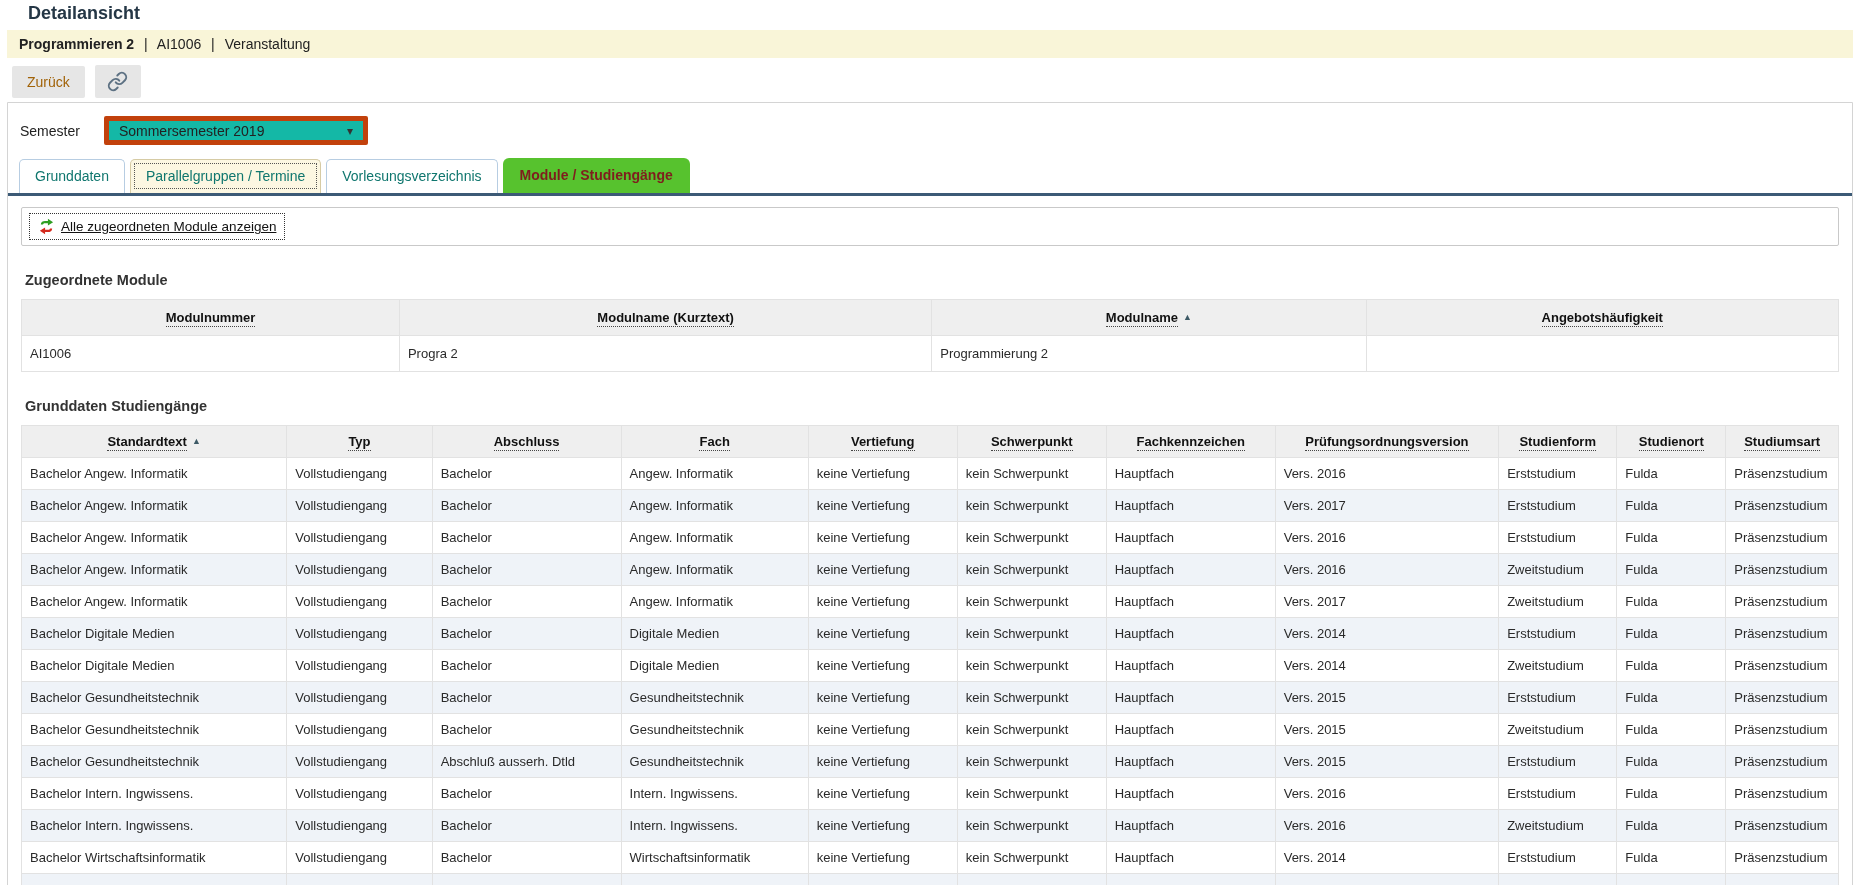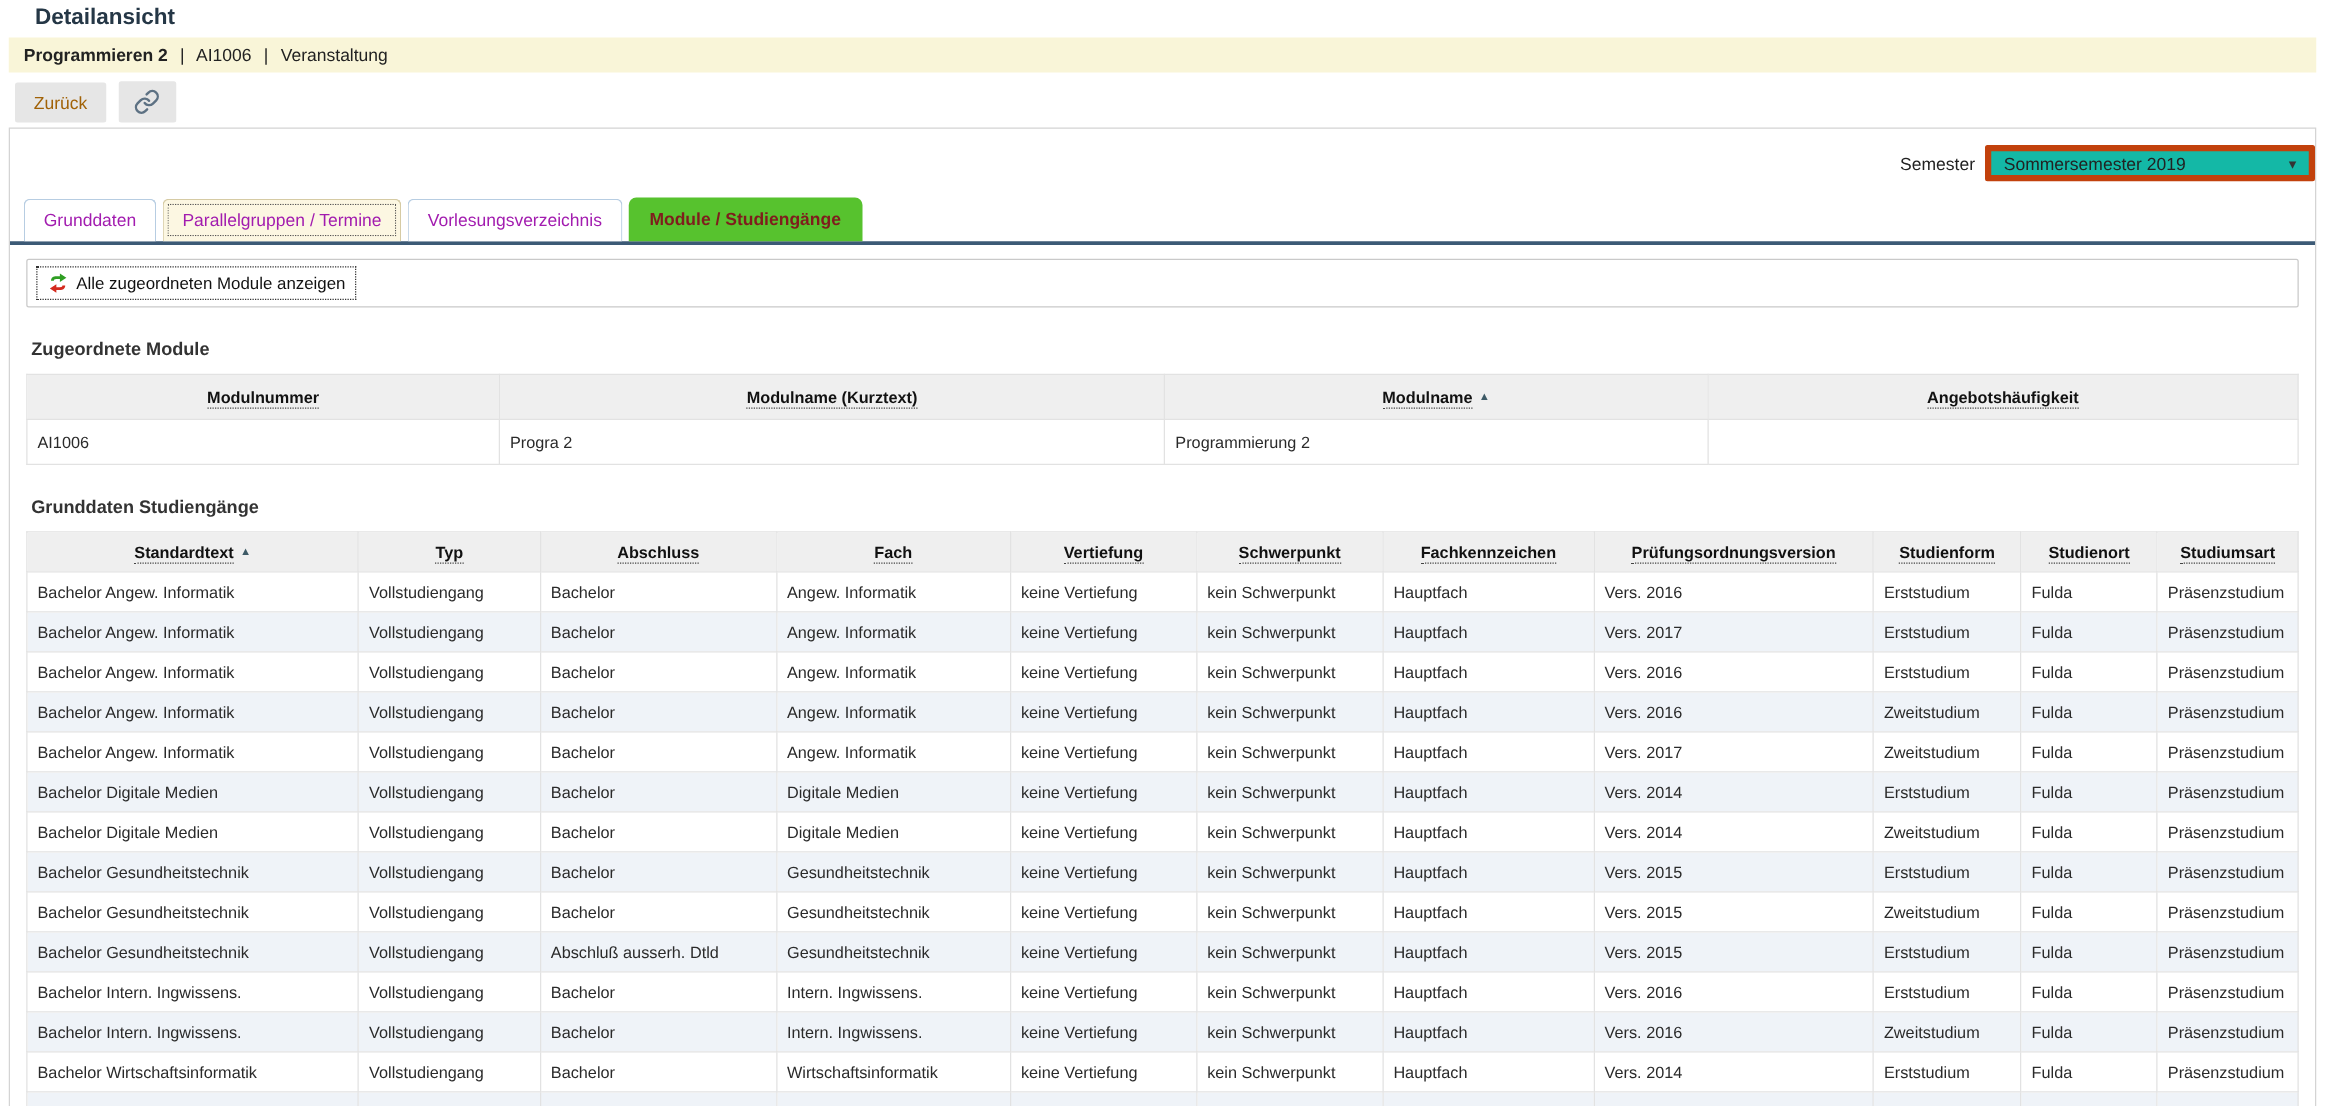--- a/index.html
+++ b/index.html
@@ -38,53 +38,53 @@
     background:var(--btn-bg);border:none;border-radius:2px;
     padding:8px 15px;font-size:14px;line-height:16px;color:#a16207;cursor:pointer;
     font-family:inherit;
   }
   .icon-btn{width:46px;height:33px;display:flex;align-items:center;justify-content:center;padding:0;}
   .container{
     margin:4px 7px 0;border:1px solid #d4d4d4;border-radius:0 0 4px 4px;
     background:#fff;padding-bottom:8px;
   }
   .semester-row{
-    padding:13px 0 10px 12px;display:flex;align-items:center;gap:8px;font-size:14px;color:#222;justify-content:flex-end;
+    padding:13px 0 10px 12px;display:flex;align-items:center;gap:24px;font-size:14px;color:#222;
   }
   .select{
     border:5px solid #c2410c;border-radius:2px;background:#14b8a6;
     width:264px;height:29px;padding:0 10px;font-size:14px;color:#222;
     display:flex;align-items:center;justify-content:space-between;cursor:pointer;
   }
   .select .caret{font-size:12px;color:#333;}
   .tab-bar{
     display:flex;gap:5px;align-items:flex-end;
     padding-left:11px;margin-top:3px;border-bottom:3px solid var(--dark-line);
   }
   .tab{
     background:#fff;border:1px solid var(--tab-border);border-bottom:none;
     border-radius:5px 5px 0 0;padding:8px 15px;font-size:14px;line-height:17px;
-    color:#a21caf;cursor:pointer;white-space:nowrap;
+    color:#0f766e;cursor:pointer;white-space:nowrap;
   }
   .tab.focused{
     background:#fcf7e2;border-color:#d6cba4;
     outline:1px dotted #555;outline-offset:-5px;
   }
   .tab.active{
     background:var(--accent-green);border:none;color:#7f1d1d;font-weight:700;
     padding:9px 17px;border-radius:6px 6px 0 0;
   }
   .content{padding:11px 13px 4px;}
   .action-box{border:1px solid #c9c9c9;border-radius:2px;padding:5px 7px;}
   .action-link{
     display:inline-flex;align-items:center;gap:6px;
     border:1px dotted #333;padding:4px 8px;cursor:pointer;
     font-size:13.5px;color:#111;background:#fff;
   }
-  .action-link .label{}
+  .action-link .label{text-decoration:underline;}
   .section-title{font-size:14.5px;font-weight:700;color:#333;margin:26px 0 11px 4px;}
   table{width:100%;border-collapse:collapse;font-size:13px;color:#2a2a2a;table-layout:fixed;}
   th,td{border:1px solid var(--border-light);text-align:left;overflow:hidden;white-space:nowrap;}
   thead th{background:var(--header-bg);font-weight:400;text-align:center;}
   .col-label{
     font-weight:700;color:#111;cursor:pointer;
     border-bottom:1px dotted #444;padding-bottom:1px;
   }
   .sort-icon{font-size:9px;color:#3d5a66;margin-left:5px;vertical-align:2px;}
   .modules-table th,.modules-table td{padding:10px 8px;line-height:15px;}

